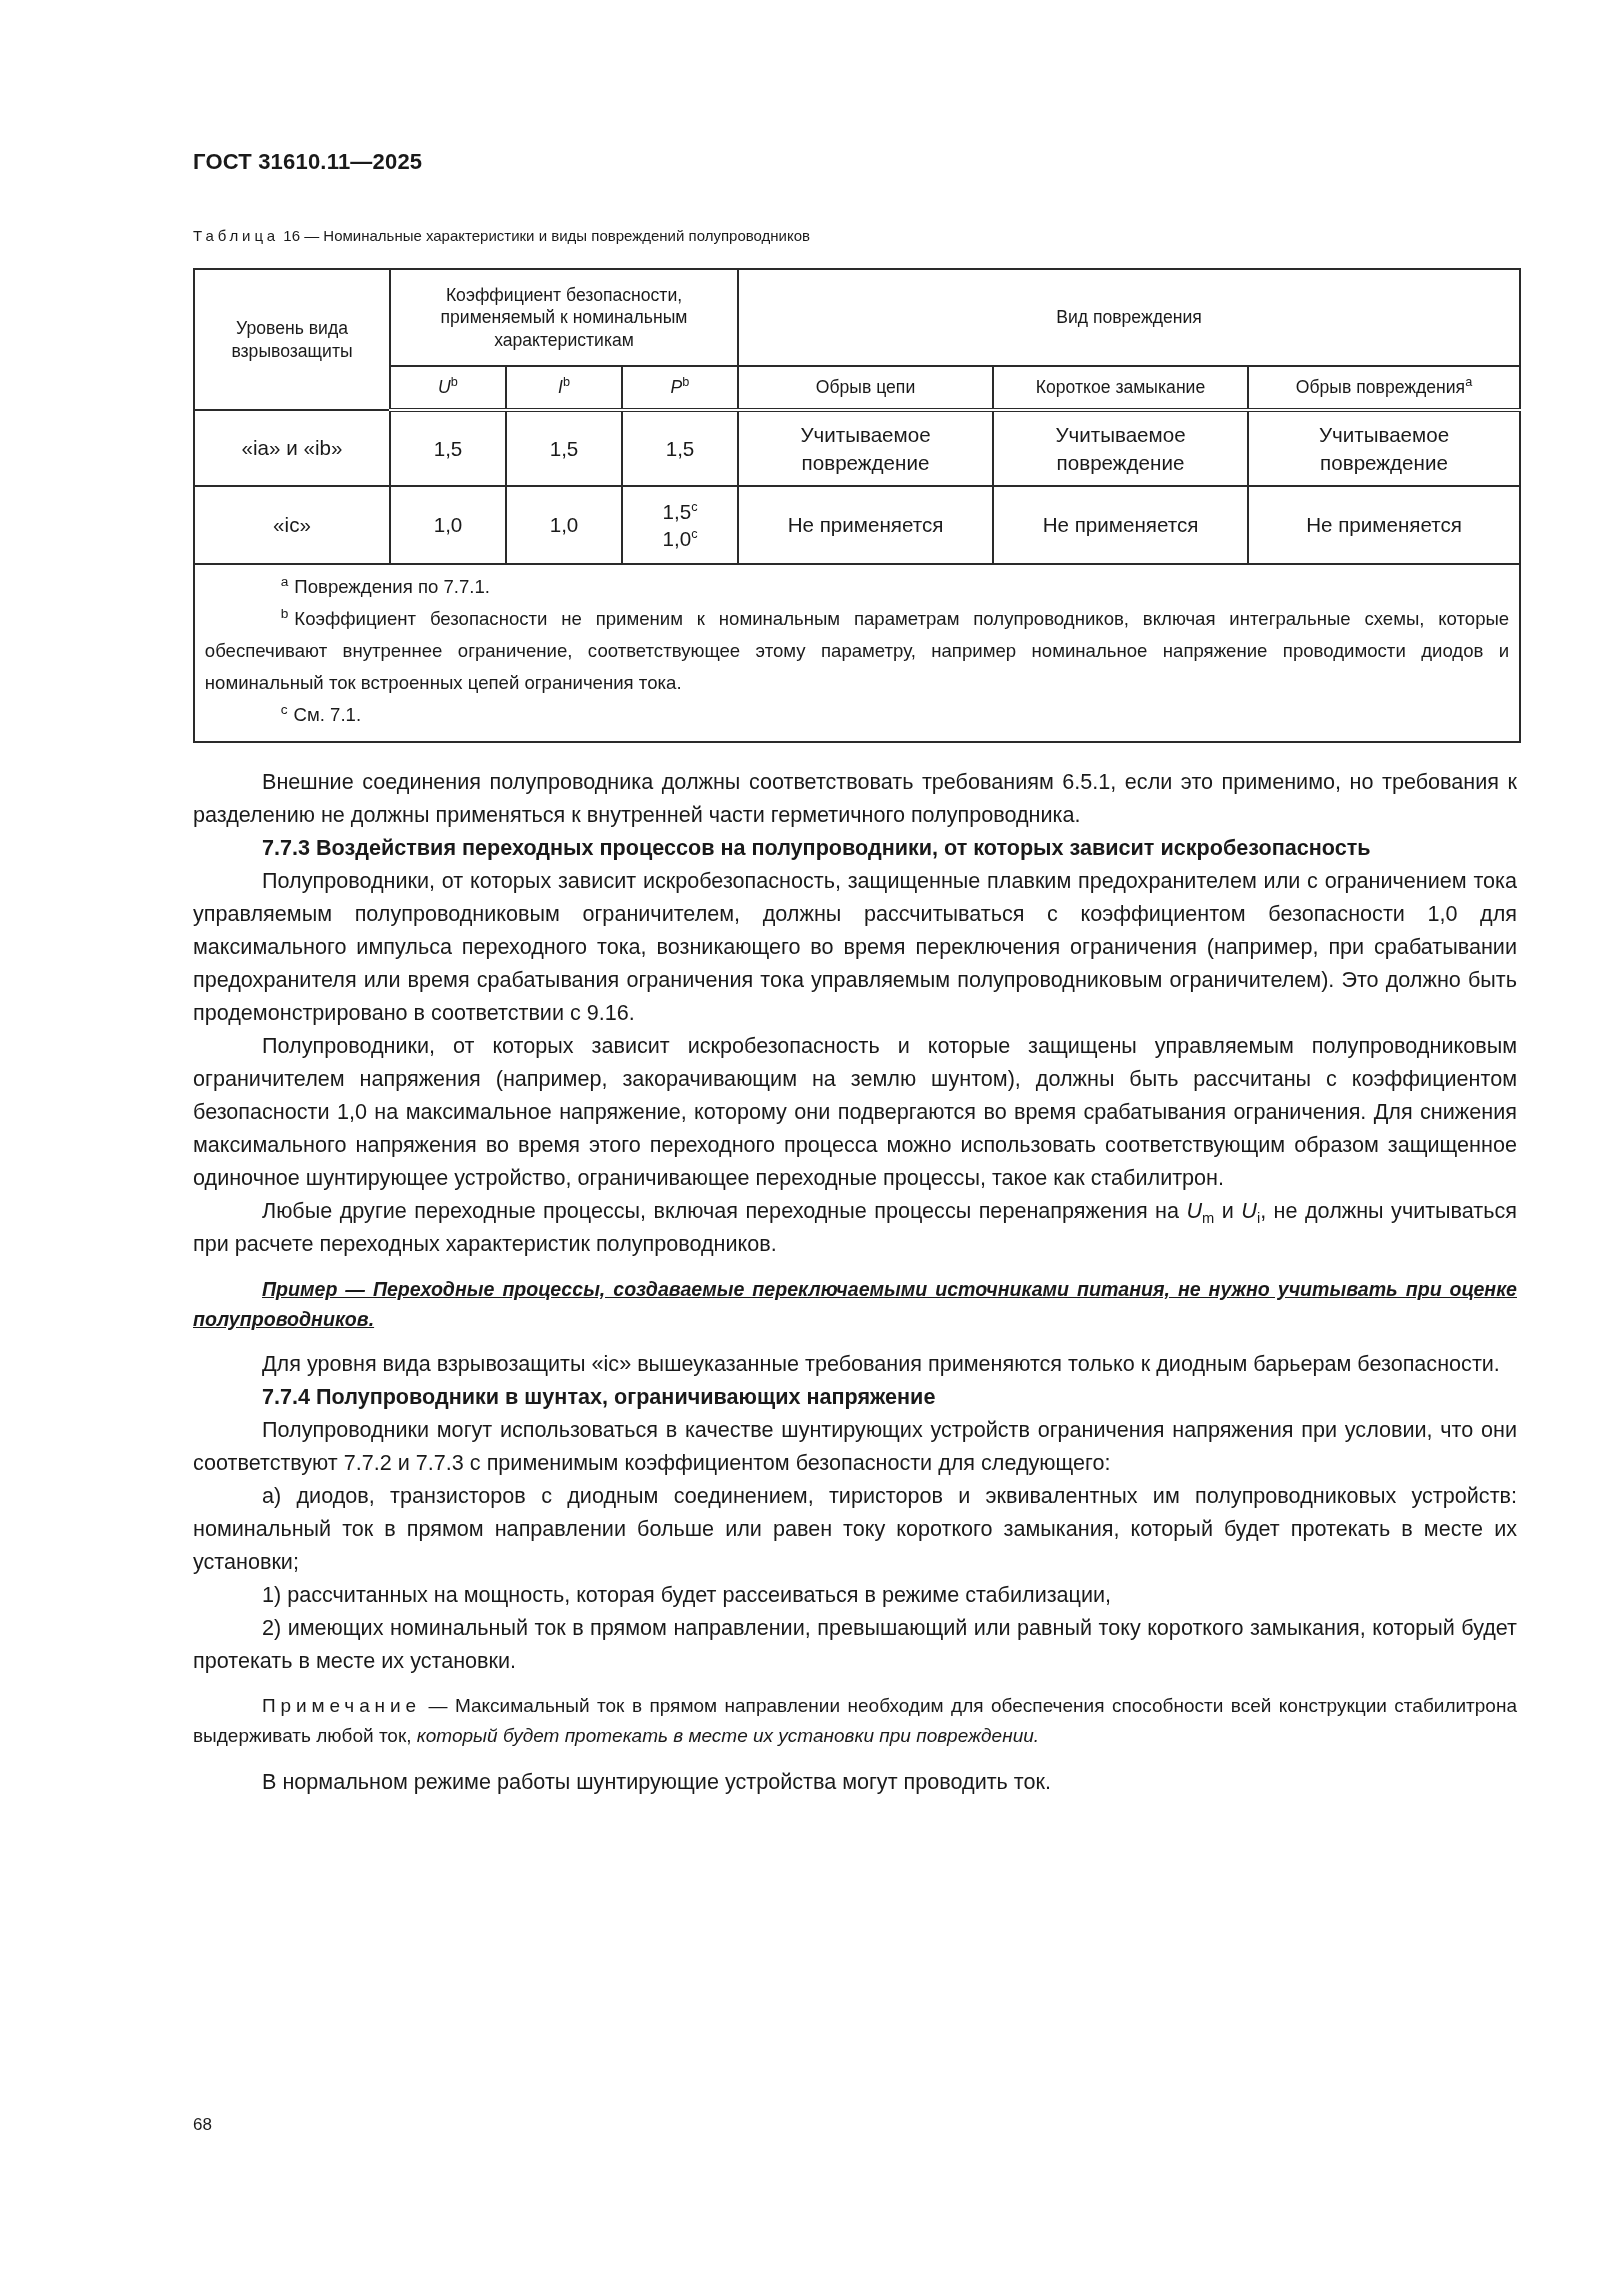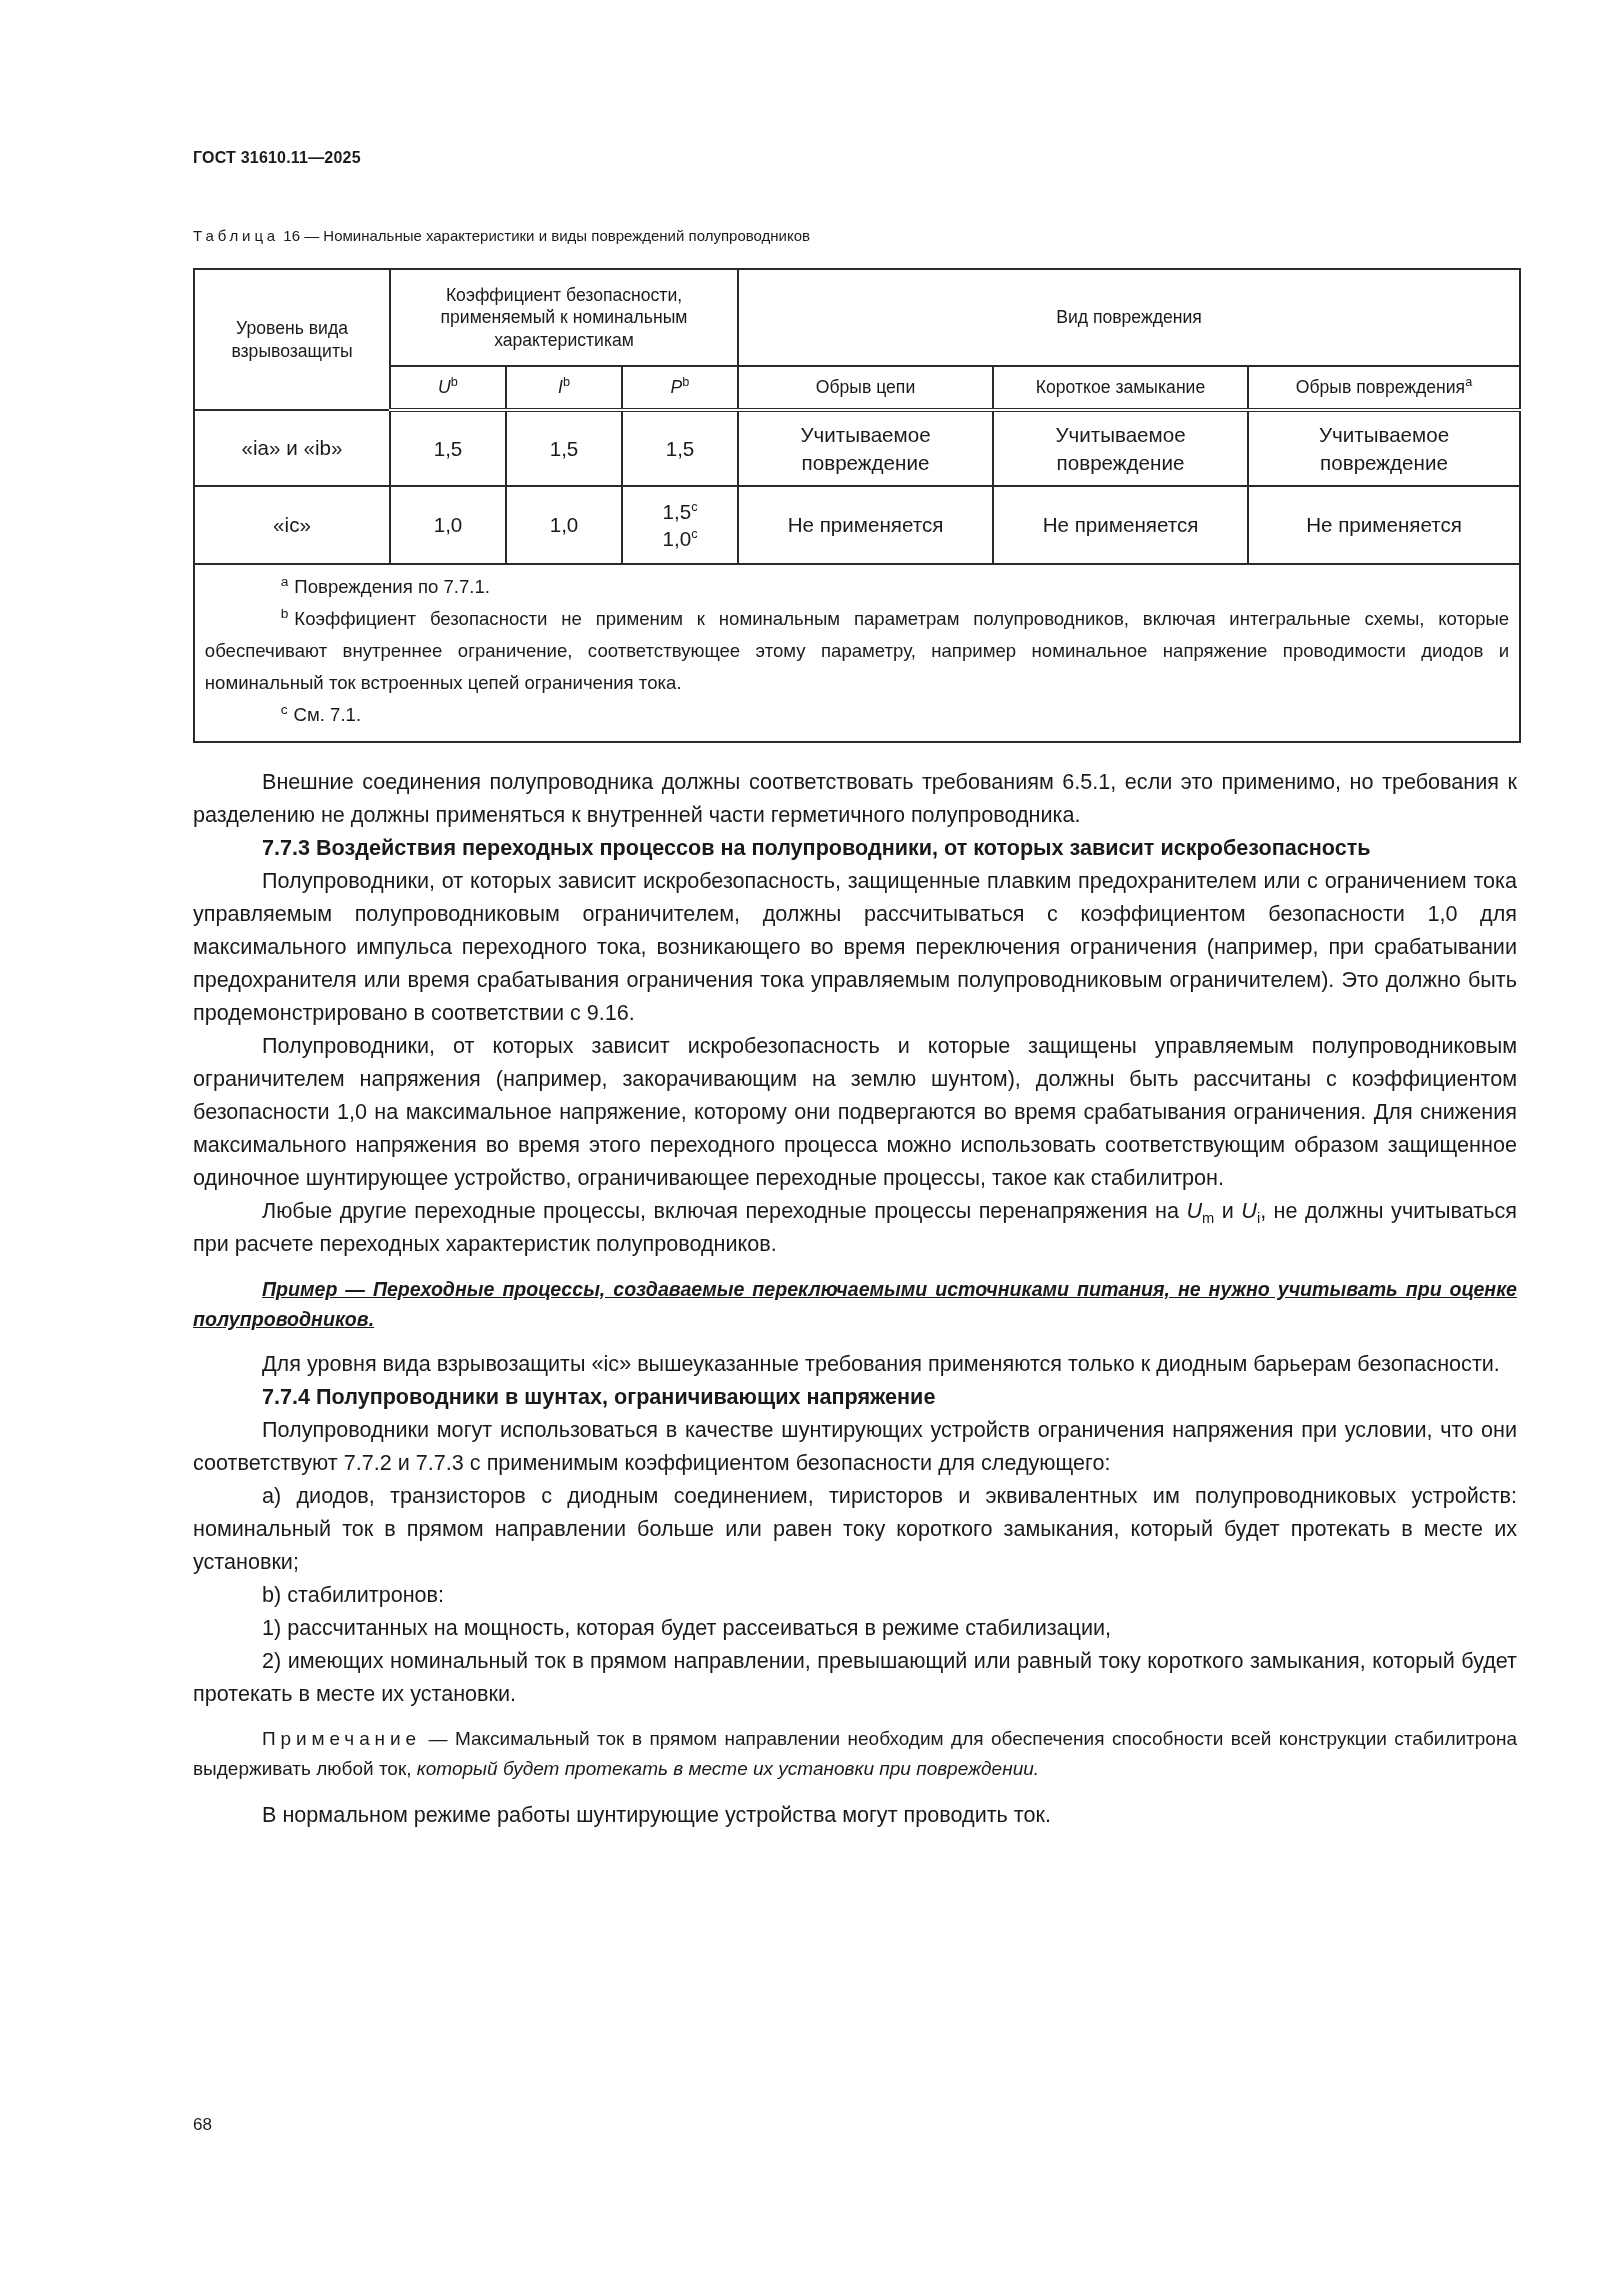--- a/index.html
+++ b/index.html
@@ -4,21 +4,21 @@
   <style>
     html, body { margin: 0; padding: 0; background: #ffffff; }
     body {
       width: 1621px; height: 2293px; position: relative; overflow: hidden;
       font-family: "Liberation Sans", sans-serif; color: #1a1a1a;
     }
     .page { position: absolute; left: 193px; top: 0; width: 1324px; }
 
     .doc-header {
       position: absolute; top: 149px; left: 0;
-      font-size: 16px; font-weight: bold; letter-spacing: 0.2px;
+      font-size: 22px; font-weight: bold; letter-spacing: 0.2px;
     }
     .table-caption {
       position: absolute; top: 227px; left: 0;
       font-size: 15px;
     }
     .table-caption .spaced { letter-spacing: 3.9px; }
 
     table.spec {
       position: absolute; top: 268px; left: 0; width: 1324px;
       border-collapse: collapse; font-size: 20.6px; table-layout: fixed;
@@ -126,21 +126,20 @@
     <p>Внешние соединения полупроводника должны соответствовать требованиям 6.5.1, если это применимо, но требования к разделению не должны применяться к внутренней части герметичного полупроводника.</p>
     <h3>7.7.3 Воздействия переходных процессов на полупроводники, от которых зависит искробезопасность</h3>
     <p>Полупроводники, от которых зависит искробезопасность, защищенные плавким предохранителем или с ограничением тока управляемым полупроводниковым ограничителем, должны рассчитываться с коэффициентом безопасности 1,0 для максимального импульса переходного тока, возникающего во время переключения ограничения (например, при срабатывании предохранителя или время срабатывания ограничения тока управляемым полупроводниковым ограничителем). Это должно быть продемонстрировано в соответствии с 9.16.</p>
     <p>Полупроводники, от которых зависит искробезопасность и которые защищены управляемым полупроводниковым ограничителем напряжения (например, закорачивающим на землю шунтом), должны быть рассчитаны с коэффициентом безопасности 1,0 на максимальное напряжение, которому они подвергаются во время срабатывания ограничения. Для снижения максимального напряжения во время этого переходного процесса можно использовать соответствующим образом защищенное одиночное шунтирующее устройство, ограничивающее переходные процессы, такое как стабилитрон.</p>
     <p><span>Любые другие переходные процессы, включая переходные процессы перенапряжения на </span><span class="ital">U</span><span class="sub">m</span><span> и </span><span class="ital">U</span><span class="sub">i</span><span>, не должны учитываться при расчете переходных характеристик полупроводников.</span></p>
     <p class="example">Пример — Переходные процессы, создаваемые переключаемыми источниками питания, не нужно учитывать при оценке полупроводников.</p>
     <p>Для уровня вида взрывозащиты «ic» вышеуказанные требования применяются только к диодным барьерам безопасности.</p>
     <h3>7.7.4 Полупроводники в шунтах, ограничивающих напряжение</h3>
     <p>Полупроводники могут использоваться в качестве шунтирующих устройств ограничения напряжения при условии, что они соответствуют 7.7.2 и 7.7.3 с применимым коэффициентом безопасности для следующего:</p>
     <p>a) диодов, транзисторов с диодным соединением, тиристоров и эквивалентных им полупроводниковых устройств: номинальный ток в прямом направлении больше или равен току короткого замыкания, который будет протекать в месте их установки;</p>
-    <p>b) стабилитронов:</p>
     <p>1) рассчитанных на мощность, которая будет рассеиваться в режиме стабилизации,</p>
     <p>2) имеющих номинальный ток в прямом направлении, превышающий или равный току короткого замыкания, который будет протекать в месте их установки.</p>
     <p class="note"><span class="spaced">Примечание</span><span> — Максимальный ток в прямом направлении необходим для обеспечения способности всей конструкции стабилитрона выдерживать любой ток, </span><span class="ital">который будет протекать в месте их установки при повреждении.</span></p>
     <p>В нормальном режиме работы шунтирующие устройства могут проводить ток.</p>
   </div>
 
   <div class="page-number">68</div>
 </div>
 
 

